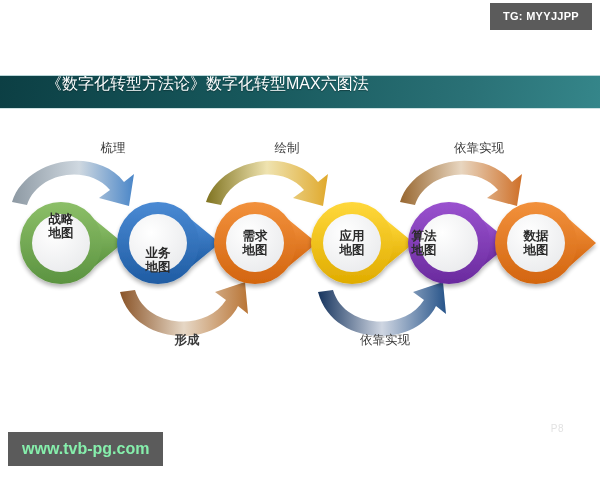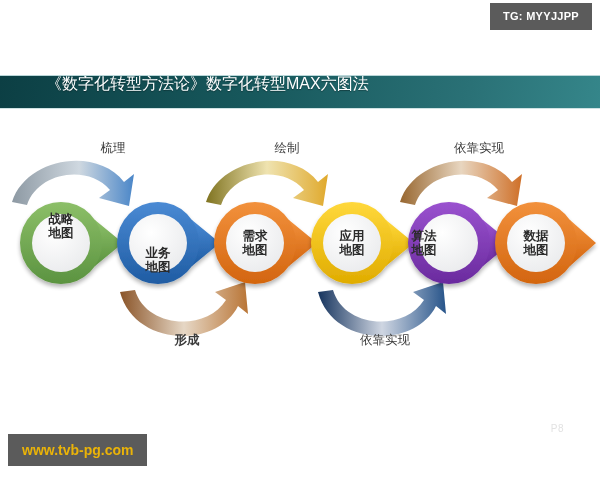--- a/index.html
+++ b/index.html
@@ -53,22 +53,22 @@
 
   
   .page-num{
     position:absolute;right:36px;top:395px;
     font-size:10px;color:#e2e2e2;letter-spacing:.5px;margin-top:28px;
   }
 
   
   .footer-wm{
     position:absolute;left:8px;bottom:14px;
-    background:#5b5b5b;color:#eab308;
-    font-size:14px;font-weight:bold;
+    background:#5b5b5b;color:#86efac;
+    font-size:16px;font-weight:bold;
     padding:8px 14px;white-space:nowrap;
   }
 </style>
 </head>
 <body>
 
 <div class="slide">
 
   <div class="tg-badge">TG: MYYJJPP</div>
 

